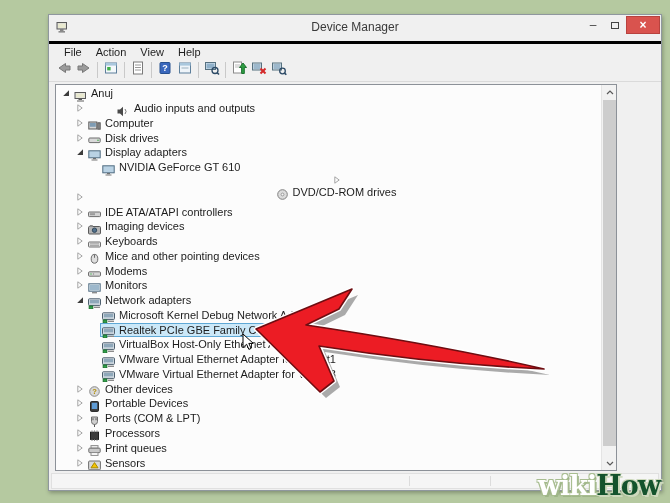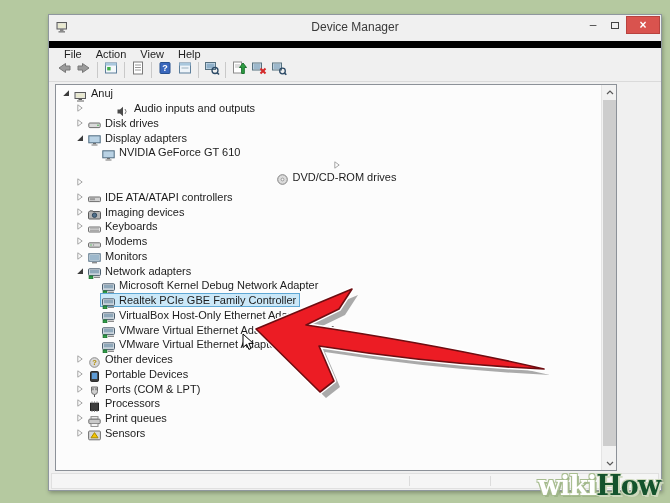--- a/index.html
+++ b/index.html
@@ -18,21 +18,21 @@
            font-size:12px; color:#3a3a3a; }
   .caption { position:absolute; top:1px; right:1px; display:flex; align-items:flex-start; }
   .cap-btn { width:22px; height:18px; display:flex; align-items:center; justify-content:center;
              font-size:12px; color:#444; cursor:default; }
   .cap-btn.max span { width:8px; height:7px; border:1px solid #444; display:inline-block; }
   .cap-btn.close { width:34px; background:#d9534e; color:#fff; font-size:12px; font-weight:bold;
                    border:1px solid #b8423e; }
 
   
   .menubar { height:18px; display:flex; align-items:center; padding-left:8px;
-             border-top:7px solid #000000; }
+             border-top:3px solid #000000; }
   .menu-item { font-size:11px; color:#1f1f1f; padding:1px 7px; }
 
   
   .toolbar { height:23px; display:flex; align-items:center; padding-left:5px;
              border-bottom:1px solid #dadada; }
   .tb-btn { width:20px; height:20px; display:flex; align-items:center; justify-content:center; }
   .tb-sep { width:1px; height:16px; background:#c9c9c9; margin:0 3px; }
 
   
   .content { position:absolute; left:0; top:67px; right:0; bottom:0; background:#f0f0f0; }
@@ -219,20 +219,35 @@
             </span>
           </div>
           <div class="row" style="padding-left: 18px;">
             <span class="expander">
               <svg width="8" height="8" viewBox="0 0 8 8">
                 <path d="M1.8,0.8 L6.2,4 L1.8,7.2 Z" fill="none" stroke="#a6a6a6"></path>
               </svg>
             </span>
             <span class="item-body">
               <span class="dev-icon"><svg width="13" height="11" viewBox="0 0 13 11">
+                  <rect x="0.8" y="2" width="8" height="7" fill="#d6d6d6" stroke="#5a5a5a"></rect>
+                  <rect x="1.8" y="3" width="6" height="3.8" fill="#7e9cb4"></rect>
+                  <rect x="9.8" y="2.8" width="2.4" height="6.4" fill="#8c8c8c" stroke="#5a5a5a"></rect>
+                </svg></span>
+              <span class="label">Computer</span>
+            </span>
+          </div>
+          <div class="row" style="padding-left: 18px;">
+            <span class="expander">
+              <svg width="8" height="8" viewBox="0 0 8 8">
+                <path d="M1.8,0.8 L6.2,4 L1.8,7.2 Z" fill="none" stroke="#a6a6a6"></path>
+              </svg>
+            </span>
+            <span class="item-body">
+              <span class="dev-icon"><svg width="13" height="11" viewBox="0 0 13 11">
                   <rect x="0.8" y="3" width="11.4" height="4.6" rx="1" fill="#d9d9d9" stroke="#6e6e6e"></rect>
                   <circle cx="10" cy="5.3" r="0.8" fill="#3fae49"></circle>
                 </svg></span>
               <span class="label">Disk drives</span>
             </span>
           </div>
           <div class="row" style="padding-left: 18px;">
             <span class="expander">
               <svg width="8" height="8" viewBox="0 0 8 8">
                 <path d="M7,1.2 L7,7 L1.2,7 Z" fill="#3c3c3c"></path>
@@ -314,20 +329,34 @@
                 <path d="M1.8,0.8 L6.2,4 L1.8,7.2 Z" fill="none" stroke="#a6a6a6"></path>
               </svg>
             </span>
             <span class="item-body">
               <span class="dev-icon"><svg width="13" height="11" viewBox="0 0 13 11">
                   <rect x="0.5" y="3" width="12" height="5" rx="0.8" fill="#e3e3e3" stroke="#707070"></rect>
                   <rect x="2" y="4.4" width="9" height="0.9" fill="#9a9a9a"></rect>
                   <rect x="2" y="5.9" width="9" height="0.9" fill="#9a9a9a"></rect>
                 </svg></span>
               <span class="label">Keyboards</span>
+            </span>
+          </div>
+          <div class="row" style="padding-left: 18px;">
+            <span class="expander">
+              <svg width="8" height="8" viewBox="0 0 8 8">
+                <path d="M1.8,0.8 L6.2,4 L1.8,7.2 Z" fill="none" stroke="#a6a6a6"></path>
+              </svg>
+            </span>
+            <span class="item-body">
+              <span class="dev-icon"><svg width="13" height="11" viewBox="0 0 13 11">
+                  <ellipse cx="6.5" cy="5.8" rx="3.3" ry="4.4" fill="#dedede" stroke="#6e6e6e"></ellipse>
+                  <line x1="6.5" y1="1.4" x2="6.5" y2="4.8" stroke="#6e6e6e"></line>
+                </svg></span>
+              <span class="label">Mice and other pointing devices</span>
             </span>
           </div>
           <div class="row" style="padding-left: 18px;">
             <span class="expander">
               <svg width="8" height="8" viewBox="0 0 8 8">
                 <path d="M1.8,0.8 L6.2,4 L1.8,7.2 Z" fill="none" stroke="#a6a6a6"></path>
               </svg>
             </span>
             <span class="item-body">
               <span class="dev-icon"><svg width="13" height="11" viewBox="0 0 13 11">

